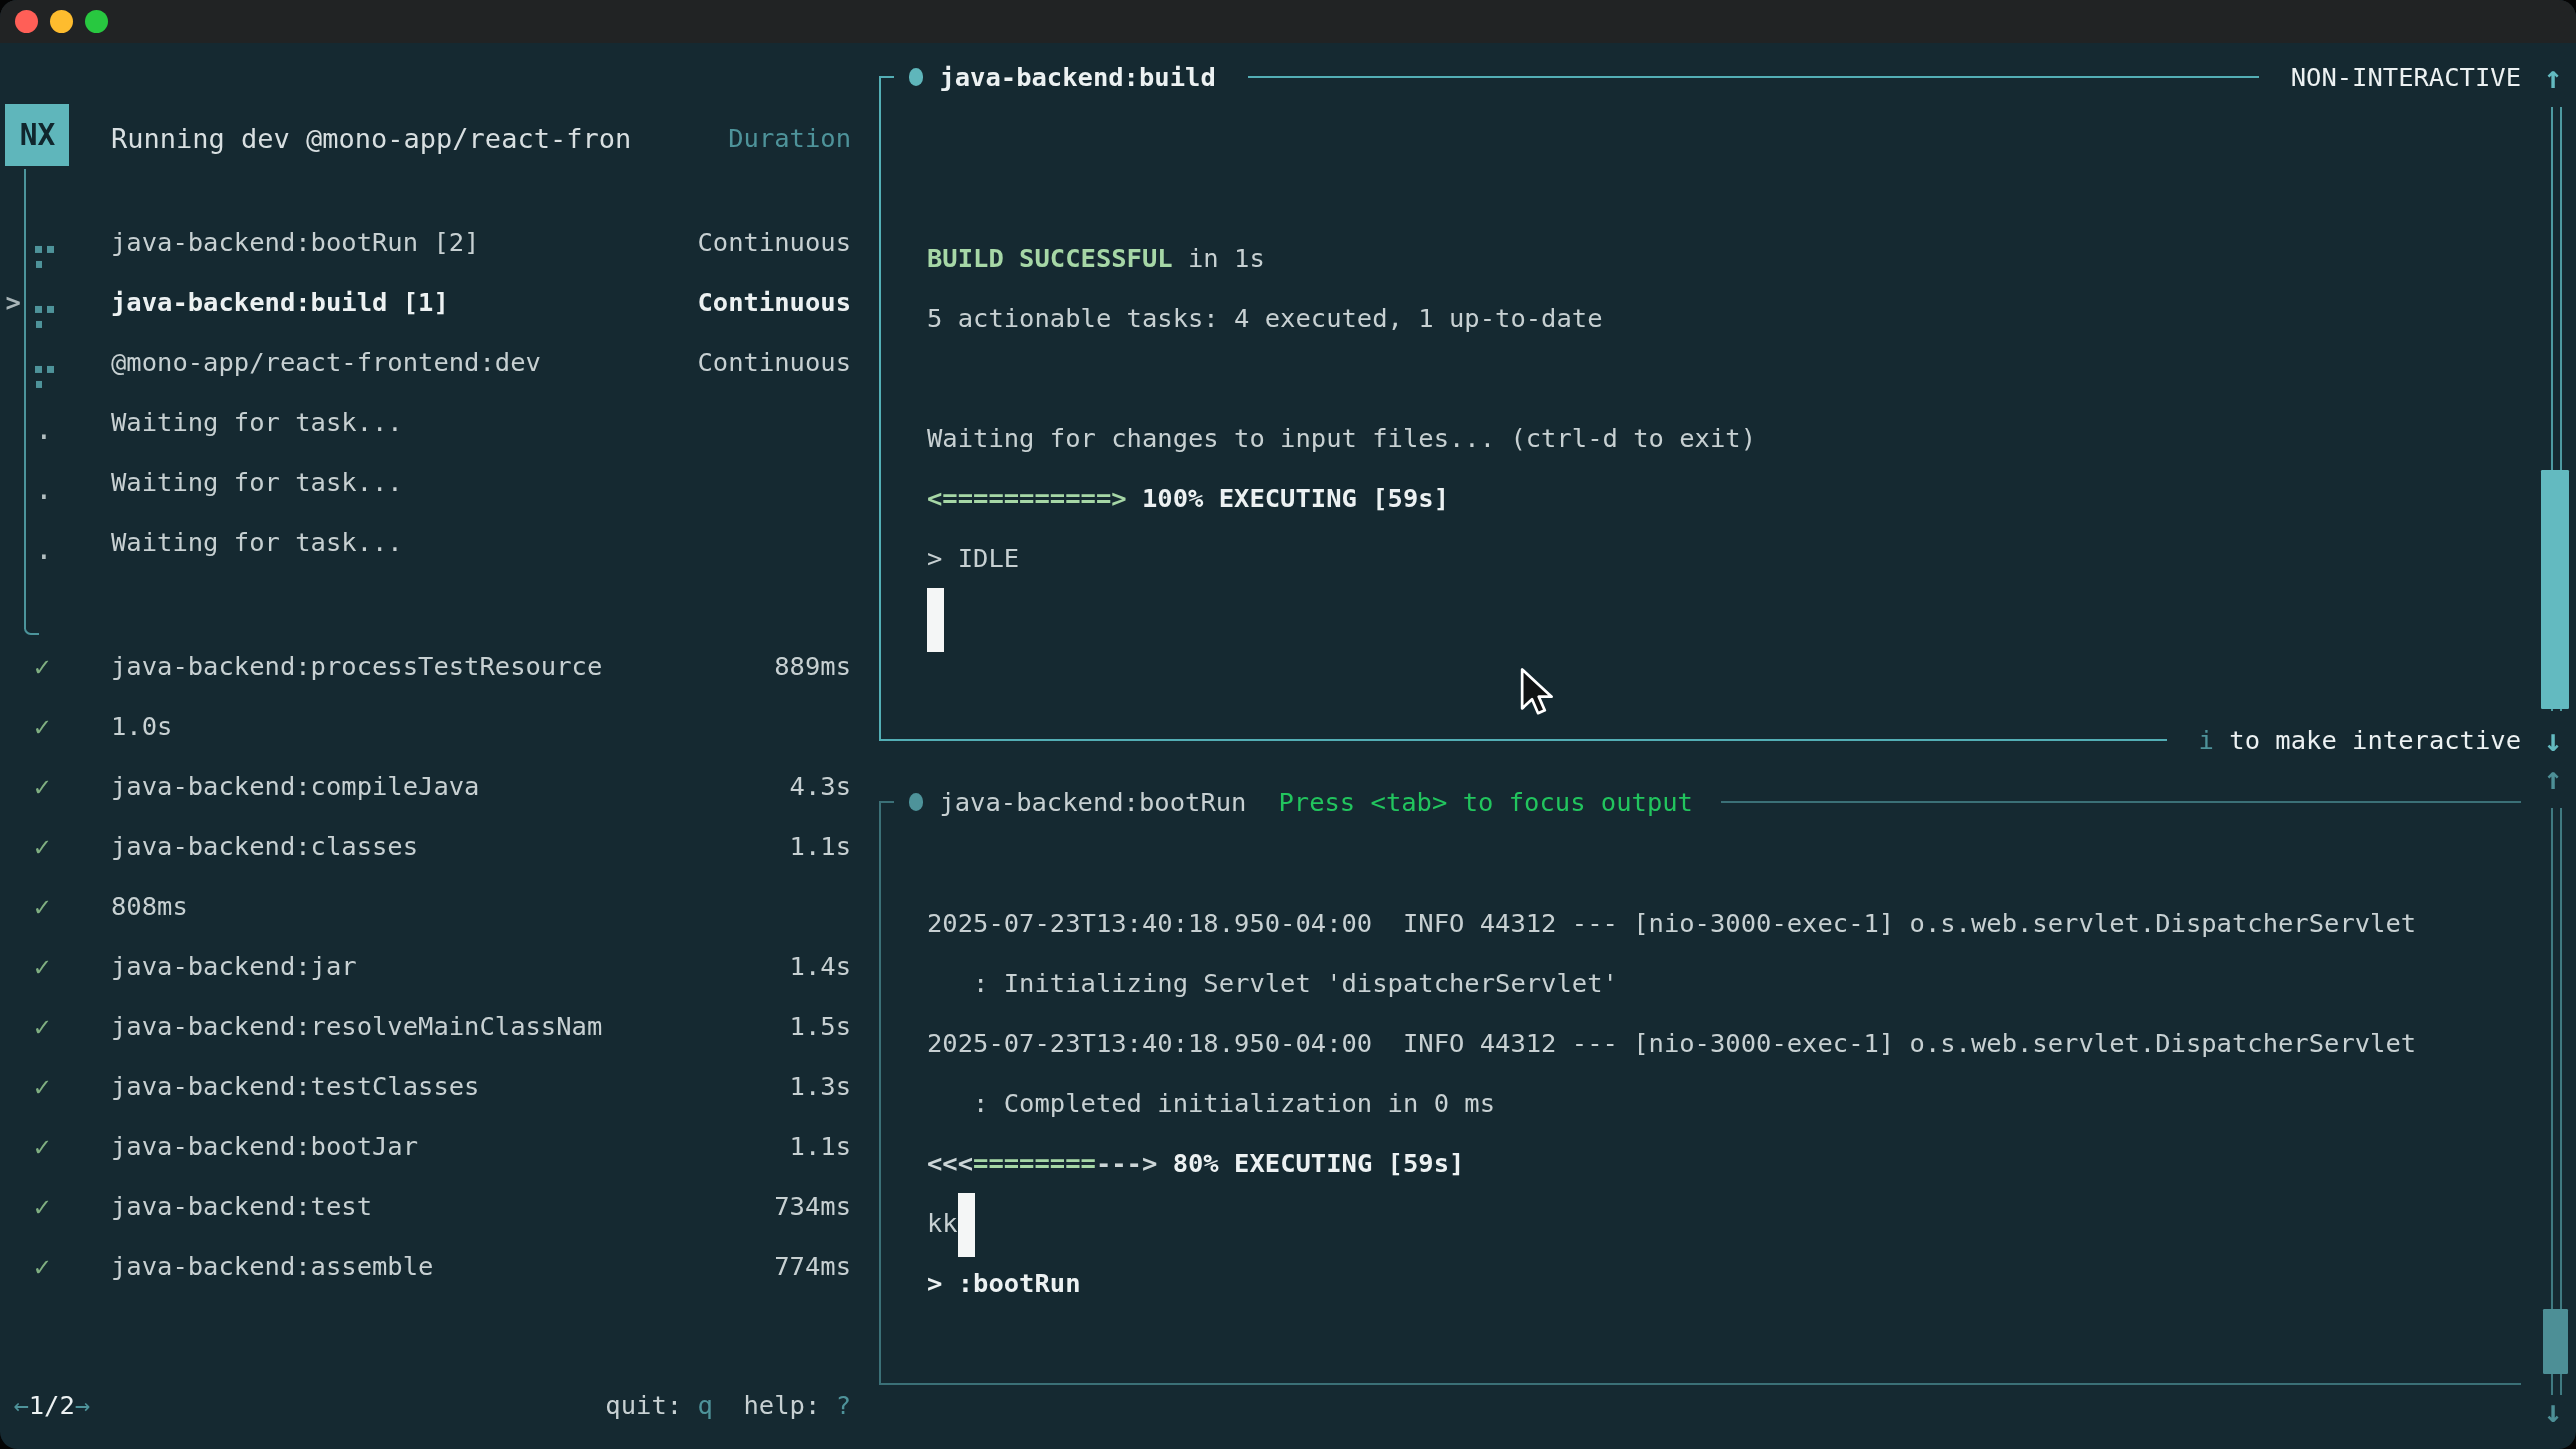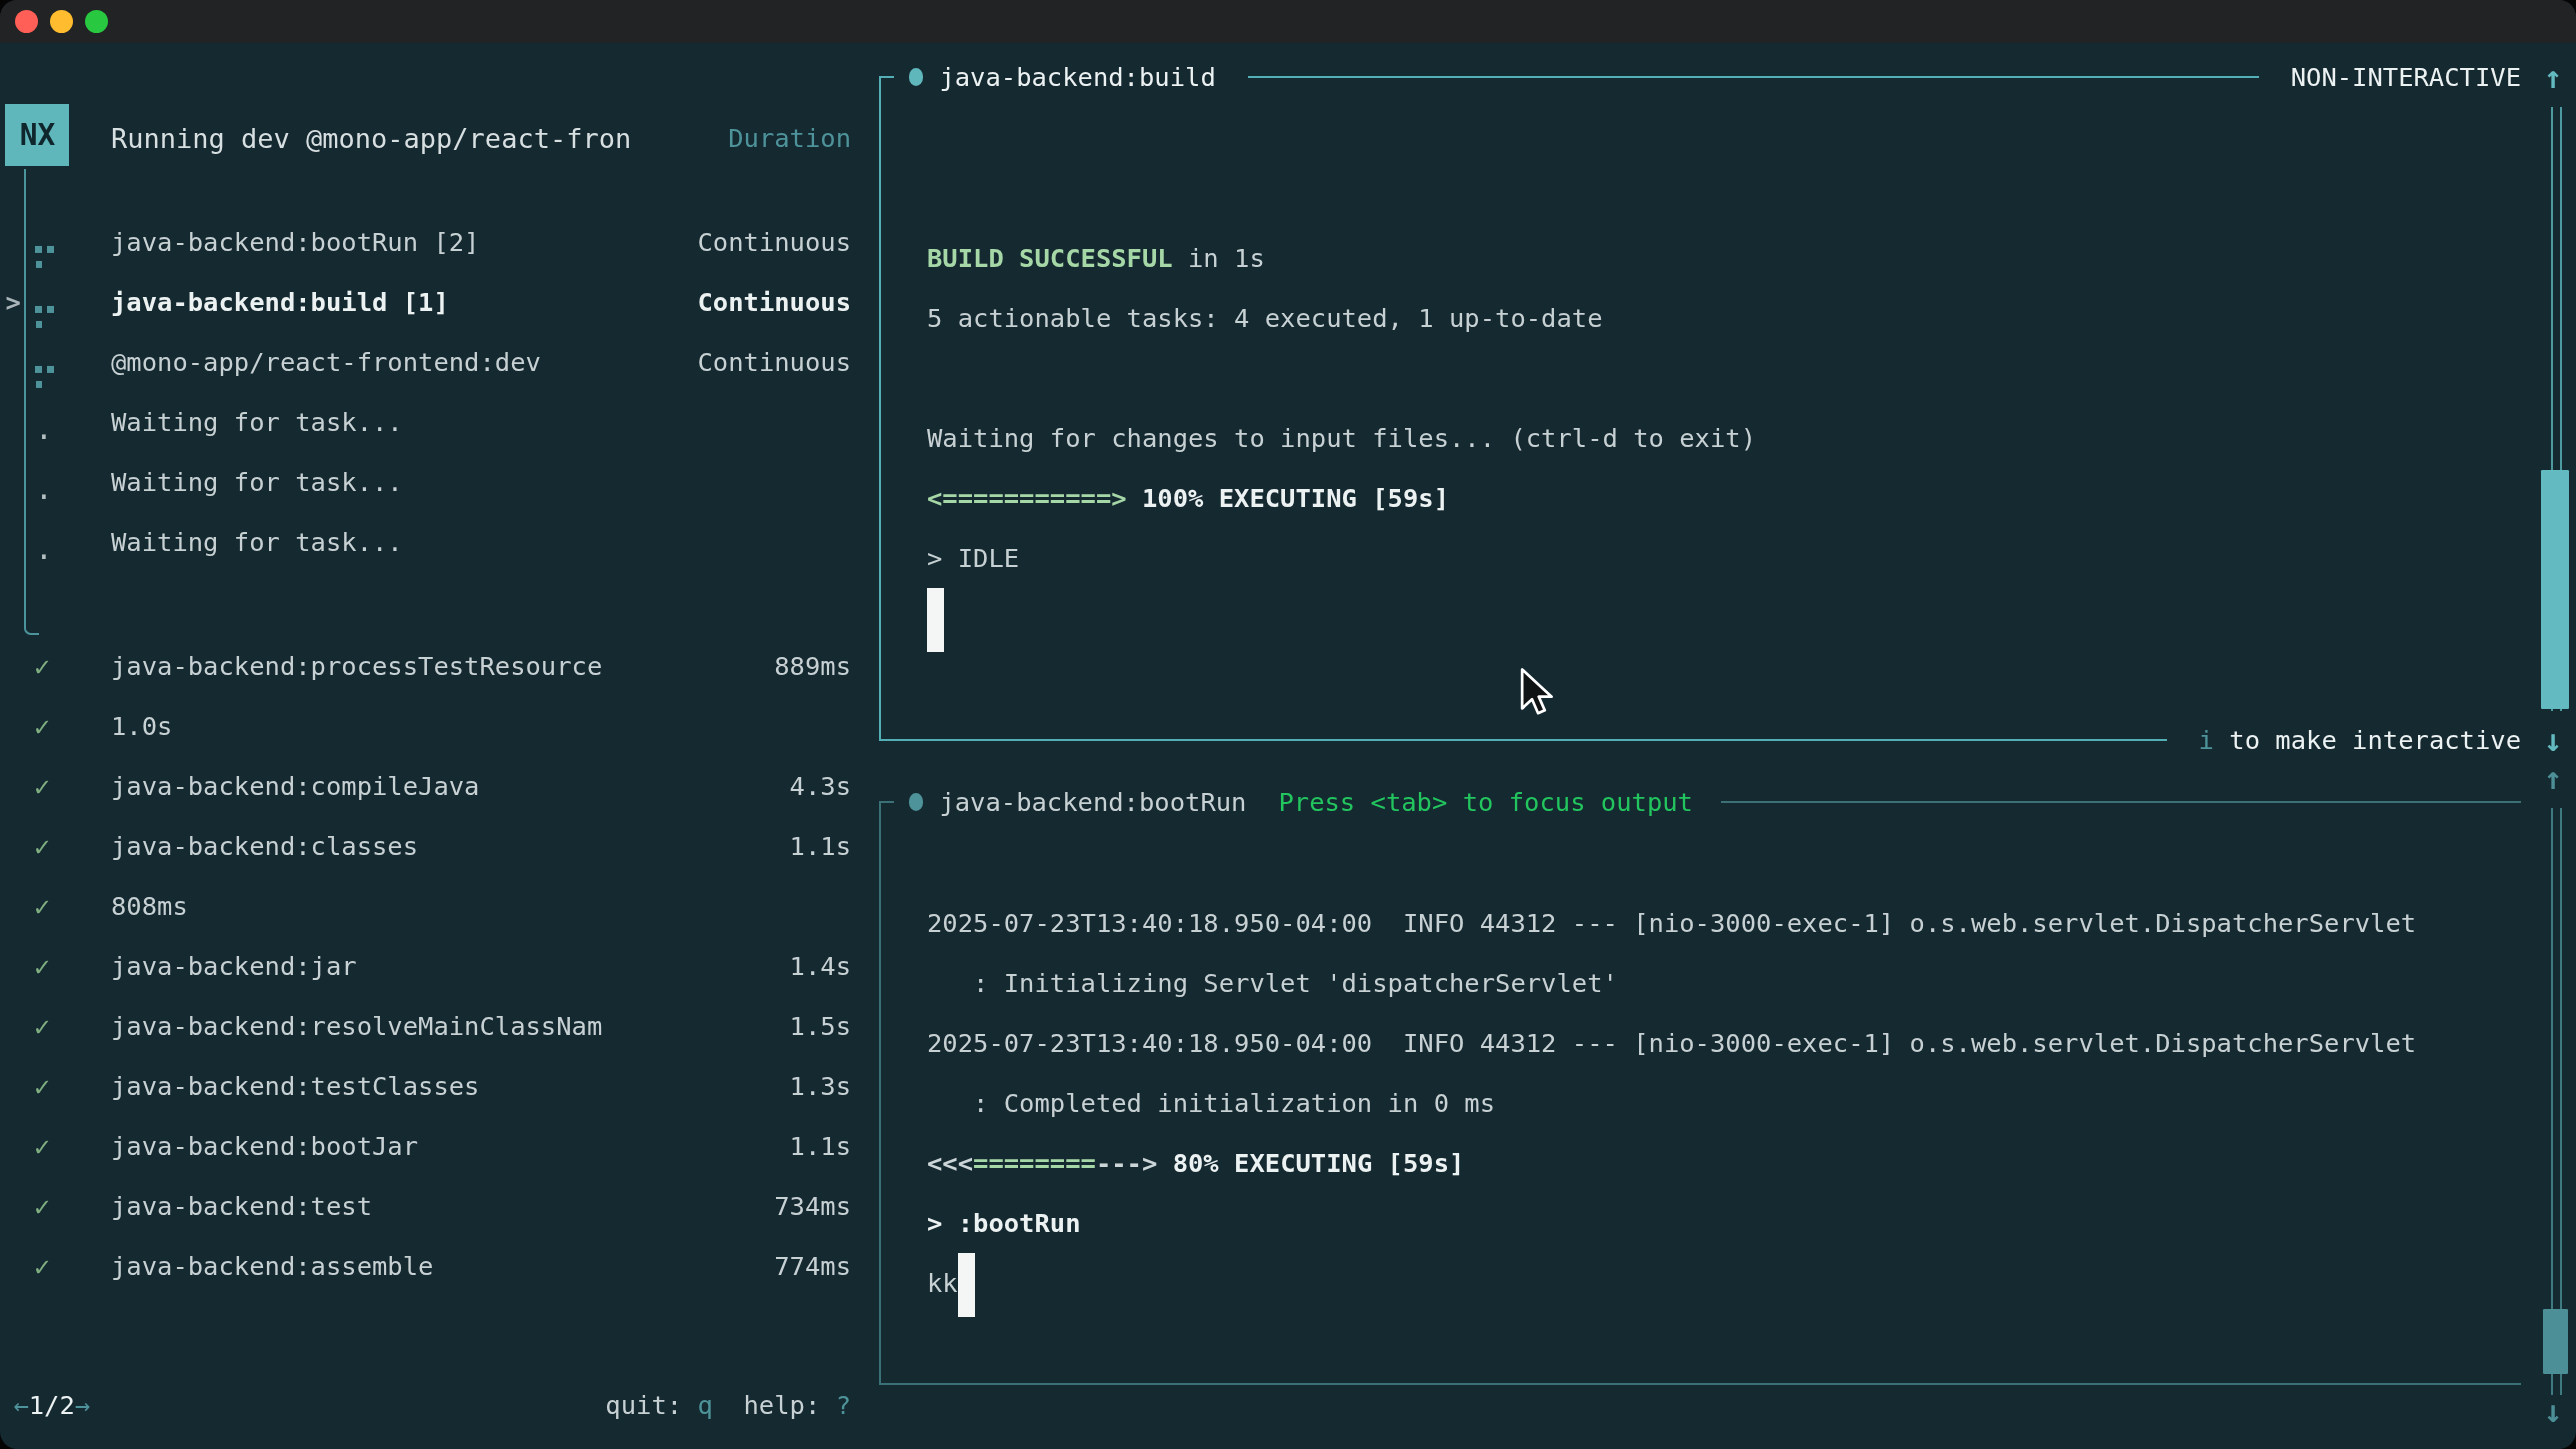--- a/index.html
+++ b/index.html
@@ -47,21 +47,21 @@
   .pane{position:absolute;left:879px;width:1642px;border-left:2px solid var(--bcol)}
   .pane1{--bcol:#53aeb5;--dotcol:#5fb6bb;top:77px;height:663px}
   .pane2{--bcol:#3b7077;--dotcol:#4e939a;top:802px;height:582px}
   .prow{position:absolute;left:-2px;right:0;height:32px;display:flex;align-items:center}
   .prow.top{top:-16px}.prow.bot{bottom:-16px}
   .seg{height:2.7px;background:var(--bcol)}
   .stub{width:14.8px}
   .line{flex:1}
   .pdot{width:14.8px;height:17.4px;border-radius:50%;background:var(--dotcol);margin:0 16px 0 14.8px;flex:none}
   .ptitle{margin-right:32px;white-space:pre}
-  .pane1 .ptitle{color:var(--white);font-weight:normal}
+  .pane1 .ptitle{color:var(--white);font-weight:bold}
   .pane2 .ptitle{color:var(--gray)}
   .psub{color:#22c55e;margin-right:28px;white-space:pre}
   .plabel{margin-left:32px;color:var(--white);font-weight:normal;white-space:pre}
   .pcontent{position:absolute;left:46px;right:13.4px}
   .pane1 .pcontent{top:151px}
   .pane2 .pcontent{top:91px}
   .ln{height:60px;line-height:60px;white-space:pre}
   .g{color:var(--gray)} .w{color:var(--white);font-weight:bold}
   .gb{color:#ccd5d7;font-weight:bold}
   .grn{color:var(--green-l);font-weight:bold}
@@ -246,22 +246,22 @@
       <span class="ptitle">java-backend:bootRun</span>
       <span class="psub">Press &lt;tab&gt; to focus output</span>
       <span class="seg line"></span>
     </div>
     <div class="pcontent">
       <div class="ln g">2025-07-23T13:40:18.950-04:00  INFO 44312 --- [nio-3000-exec-1] o.s.web.servlet.DispatcherServlet</div>
       <div class="ln g">   : Initializing Servlet 'dispatcherServlet'</div>
       <div class="ln g">2025-07-23T13:40:18.950-04:00  INFO 44312 --- [nio-3000-exec-1] o.s.web.servlet.DispatcherServlet</div>
       <div class="ln g">   : Completed initialization in 0 ms</div>
       <div class="ln"><span class="gb">&lt;&lt;&lt;</span><span class="grn">========</span><span class="gb">---&gt;</span><span class="w"> 80% EXECUTING [59s]</span></div>
+      <div class="ln"><span class="g">kk</span><span class="bcur"></span></div>
       <div class="ln w">&gt; :bootRun</div>
-      <div class="ln"><span class="g">kk</span><span class="bcur"></span></div>
     </div>
     <div class="prow bot">
       <span class="seg line"></span>
     </div>
   </div>
 
   <div class="arr a1 au1">↑</div>
   <div class="sbtrack sbt1"></div>
   <div class="sbthumb sbh1"></div>
   <div class="arr a1 ad1">↓</div>

